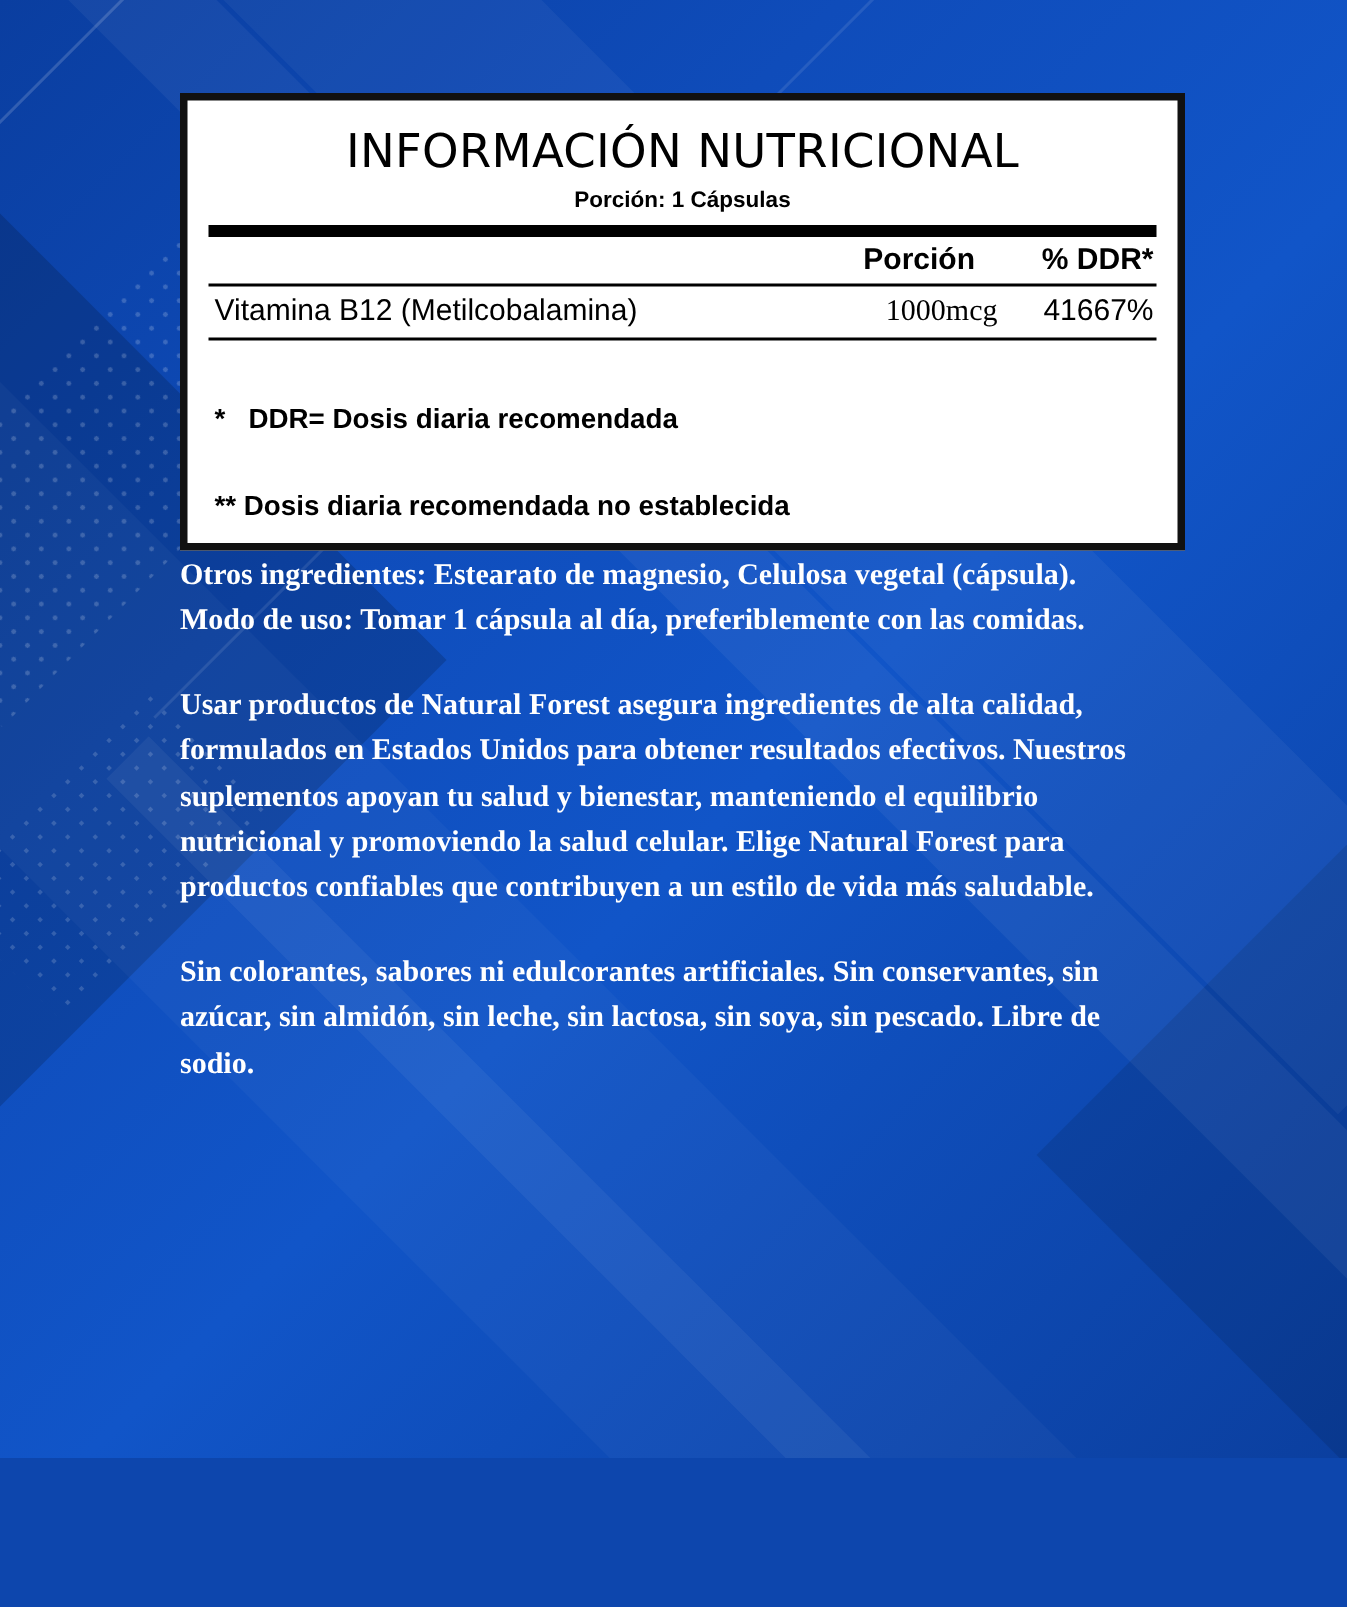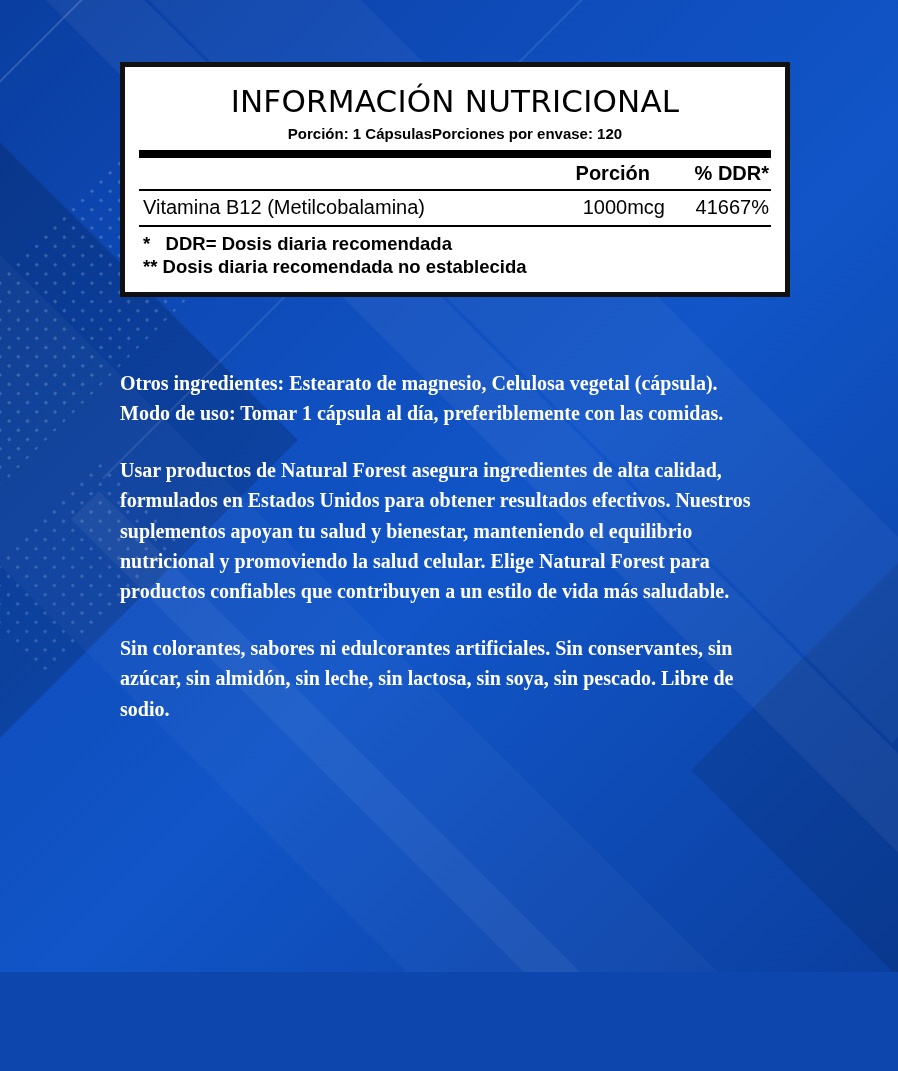--- a/index.html
+++ b/index.html
@@ -134,31 +134,31 @@
   .amount-row .col-ddr { min-width: 104px; text-align: right; }
 
   .nutrient-row {
     display: flex;
     align-items: baseline;
     font-size: 20px;
     color: #000;
     padding: 5px 2px 6px 4px;
   }
   .nutrient-row .n-name { flex: 1; }
-  .nutrient-row .n-amt { min-width: 118px; text-align: right; }
+  .nutrient-row .n-amt { min-width: 118px; text-align: right; font-family: Liberation Serif, serif; }
   .nutrient-row .n-ddr { min-width: 104px; text-align: right; }
 
   .footnotes {
     font-size: 18.5px;
     font-weight: bold;
     color: #000;
     padding: 6px 2px 2px 4px;
     line-height: 1.22;
   }
-  .footnotes div { white-space: pre; }
+  .footnotes div { white-space: pre; margin-top: 35px; }
 
   .body-text {
     position: absolute;
     left: 120px;
     top: 368px;
     width: 660px;
     color: #ffffff;
     font-size: 20px;
     font-weight: bold;
     line-height: 1.52;
@@ -187,21 +187,20 @@
   </div>
 
   <div class="content">
 
     <div class="panel">
 
       <div class="panel-title">INFORMACIÓN NUTRICIONAL</div>
 
       <div class="serving-row">
         <span>Porción: 1 Cápsulas</span>
-        <span>Porciones por envase: 120</span>
       </div>
 
       <div class="rule-thick"></div>
 
       <div class="amount-row">
         <span class="col-amt">Porción</span>
         <span class="col-ddr">% DDR*</span>
       </div>
 
       <div class="rule-thin"></div>

